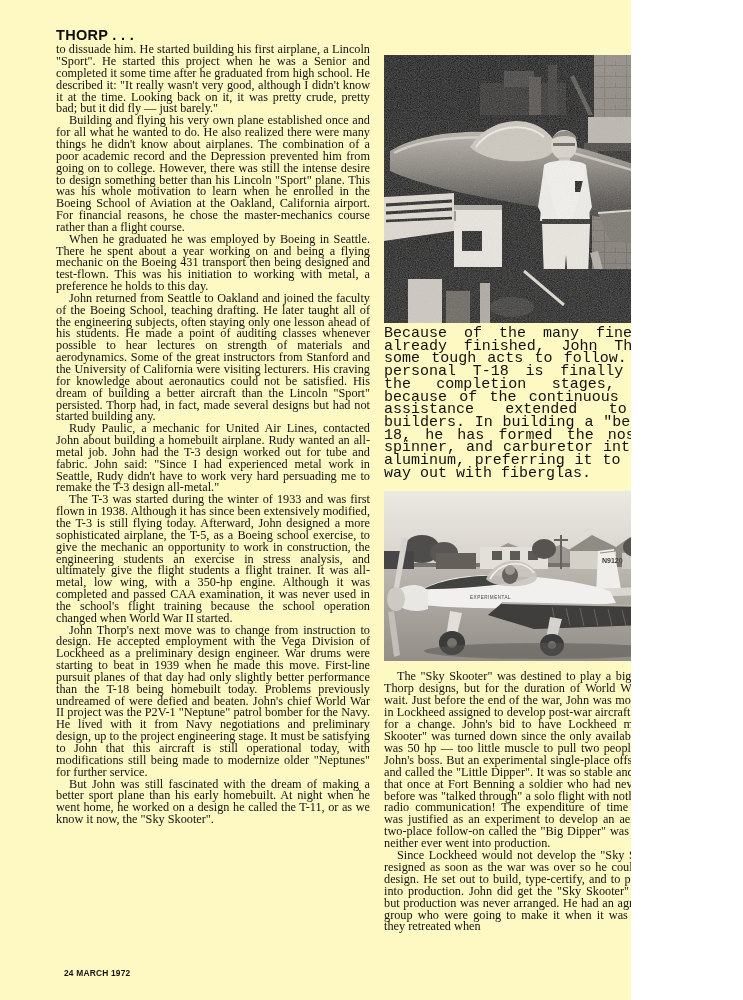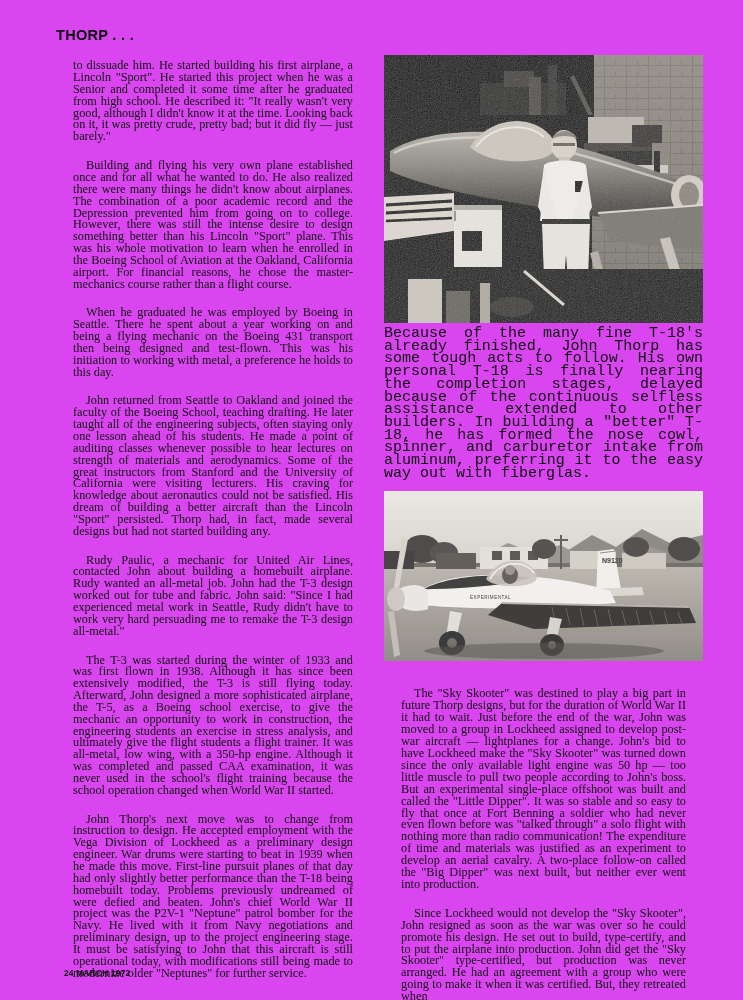--- a/index.html
+++ b/index.html
@@ -3,23 +3,23 @@
 <meta charset="utf-8">
 <style>
   html, body {
     margin: 0;
     padding: 0;
     background: #ffffff;
   }
 
   .page {
     position: relative;
-    width: 743px;
+    width: 631px;
     height: 1000px;
-    background: #d946ef;
+    background: #fef9c3;
     overflow: hidden;
     box-sizing: border-box;
   }
 
   
   .col-left {
     position: absolute;
     left: 56px;
     top: 28px;
     width: 314px;
@@ -54,21 +54,21 @@
   }
 
   
   .body-text p {
     font-family: "Liberation Serif", serif;
     font-size: 12.25px;
     line-height: 11.85px;
     color: #111111;
     text-align: justify;
     text-justify: inter-word;
-    margin: 17px;
+    margin: 0;
     text-indent: 13px;
     hyphens: manual;
     -webkit-hyphens: manual;
   }
 
   .body-text p.no-indent {
     text-indent: 0;
   }
 
   .col-right .body-text p {
@@ -127,20 +127,21 @@
     <h1 class="headline">THORP . . .</h1>
 
     <div class="body-text">
       <p class="no-indent">to dissuade him. He started building his first airplane, a Lincoln "Sport". He started this project when he was a Senior and completed it some time after he graduated from high school. He described it: "It really wasn't very good, although I didn't know it at the time. Looking back on it, it was pretty crude, pretty bad; but it did fly — just barely."</p>
       <p>Building and flying his very own plane established once and for all what he wanted to do. He also realized there were many things he didn't know about airplanes. The combination of a poor academic record and the Depression prevented him from going on to college. However, there was still the intense desire to design something better than his Lincoln "Sport" plane. This was his whole motivation to learn when he enrolled in the Boeing School of Aviation at the Oakland, California airport. For financial reasons, he chose the master-mechanics course rather than a flight course.</p>
       <p>When he graduated he was employed by Boeing in Seattle. There he spent about a year working on and being a flying mechanic on the Boeing 431 transport then being designed and test-flown. This was his initiation to working with metal, a preference he holds to this day.</p>
       <p>John returned from Seattle to Oakland and joined the faculty of the Boeing School, teaching drafting. He later taught all of the engineering subjects, often staying only one lesson ahead of his students. He made a point of auditing classes whenever possible to hear lectures on strength of materials and aerodynamics. Some of the great instructors from Stanford and the University of California were visiting lecturers. His craving for knowledge about aeronautics could not be satisfied. His dream of building a better aircraft than the Lincoln "Sport" persisted. Thorp had, in fact, made several designs but had not started building any.</p>
       <p>Rudy Paulic, a mechanic for United Air Lines, contacted John about building a homebuilt airplane. Rudy wanted an all-metal job. John had the T-3 design worked out for tube and fabric. John said: "Since I had experienced metal work in Seattle, Rudy didn't have to work very hard persuading me to remake the T-3 design all-metal."</p>
       <p>The T-3 was started during the winter of 1933 and was first flown in 1938. Although it has since been extensively modified, the T-3 is still flying today. Afterward, John designed a more sophisticated airplane, the T-5, as a Boeing school exercise, to give the mechanic an opportunity to work in construction, the engineering students an exercise in stress analysis, and ultimately give the flight students a flight trainer. It was all-metal, low wing, with a 350-hp engine. Although it was completed and passed CAA examination, it was never used in the school's flight training because the school operation changed when World War II started.</p>
       <p>John Thorp's next move was to change from instruction to design. He accepted employment with the Vega Division of Lockheed as a preliminary design engineer. War drums were starting to beat in 1939 when he made this move. First-line pursuit planes of that day had only slightly better performance than the T-18 being homebuilt today. Problems previously undreamed of were defied and beaten. John's chief World War II project was the P2V-1 "Neptune" patrol bomber for the Navy. He lived with it from Navy negotiations and preliminary design, up to the project engineering stage. It must be satisfying to John that this aircraft is still operational today, with modifications still being made to modernize older "Neptunes" for further service.</p>
+      <p>But John was still fascinated with the dream of making a better sport plane than his early homebuilt. At night when he went home, he worked on a design he called the T-11, or as we know it now, the "Sky Skooter".</p>
     </div>
   </div>
 
   <div class="col-right">
 
     <figure class="photo photo-1" style="margin:0;">
       <svg viewBox="0 0 319 268" preserveAspectRatio="none">
         <defs>
           <linearGradient id="metalSkin" x1="0" y1="0" x2="0" y2="1">
             <stop offset="0%" stop-color="#b9b5ad"></stop>

